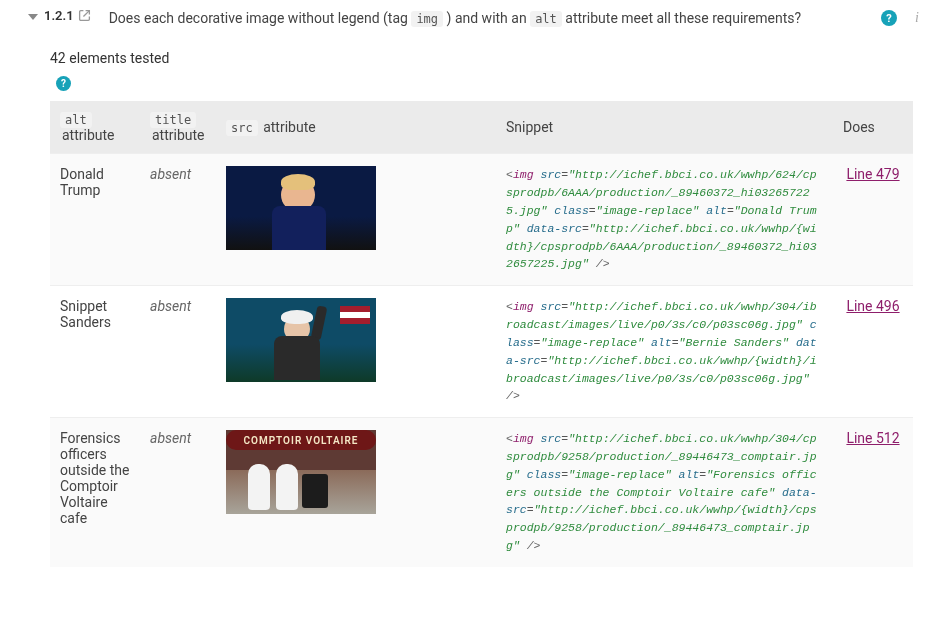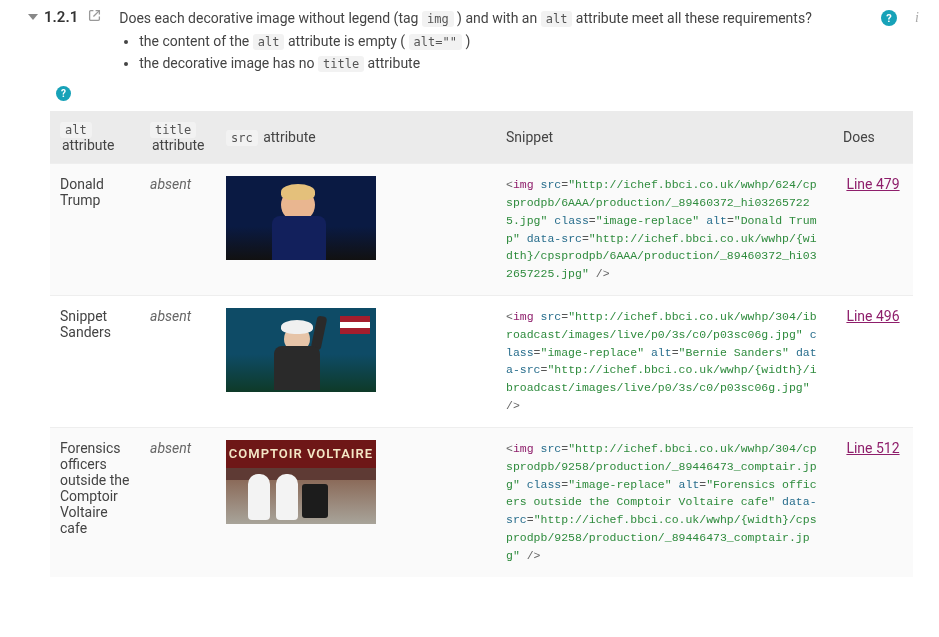--- a/index.html
+++ b/index.html
@@ -21,23 +21,23 @@
     width: 0; height: 0;
     border-left: 5px solid transparent;
     border-right: 5px solid transparent;
     border-top: 6px solid #888;
     margin-top: 6px;
     margin-right: 6px;
     cursor: pointer;
   }
   .rule-id {
     font-weight: 600;
-    font-size: 15px;
-    color: #333;
-    margin-right: 10px;
+    font-size: 13px;
+    color: #333;
+    margin-right: 4px;
     white-space: nowrap;
   }
   .ext-icon {
     color: #999;
     font-size: 13px;
     margin-right: 18px;
     margin-top: 1px;
     cursor: pointer;
   }
   .rule-text {
@@ -136,21 +136,21 @@
   td {
     padding: 12px 10px;
     vertical-align: top;
     font-size: 14px;
     color: #444;
     margin-top: 32px;
   }
   td.alt-col { width: 90px; }
   td.title-col { width: 76px; font-style: italic; color: #666; }
   td.src-col { width: 280px; }
-  td.snippet-col { width: auto; }
+  td.snippet-col { width: auto; font-style: italic; }
   td.line-col { width: 80px; text-align: center; }
   .thumb {
     width: 150px; height: 84px;
     background: #223;
     border: none;
     display: block;
   }
   .snippet {
     font-family: Menlo, Consolas, "Courier New", monospace;
     font-size: 11.5px;
@@ -206,23 +206,23 @@
   }
   .thumb-bernie .arm{position:absolute;left:88px;top:8px;width:10px;height:34px;background:#2a2a2a;transform:rotate(12deg);border-radius:4px;}
   .thumb-bernie .hair{position:absolute;left:55px;top:12px;width:32px;height:14px;border-radius:60% 60% 50% 50%;background:#f0f0f0;}
   .thumb-bernie .flag{position:absolute;right:6px;top:8px;width:30px;height:18px;background:linear-gradient(#a51d2d 33%,#fff 33% 66%,#a51d2d 66%);}
 
   .thumb-voltaire {
     position: relative; overflow: hidden;
     background: linear-gradient(180deg,#5e3a34 0%,#5e3a34 48%,#8b6b5a 48%,#a8a49a 100%);
   }
   .thumb-voltaire .awning{
-    position:absolute;left:0;top:0;right:0;height:28px;
-    background:#6e1717;color:#f4e7c6;font-size:13px;letter-spacing:1px;
-    display:flex;align-items:center;justify-content:center;font-weight:600;
+    position:absolute;left:0;top:0;right:0;height:20px;
+    background:#6e1717;color:#f4e7c6;font-size:10px;letter-spacing:1px;
+    display:flex;align-items:center;justify-content:center;font-weight:600;border-radius:10px;
   }
   .thumb-voltaire .forensic{
     position:absolute; bottom:4px;
     width:22px;height:46px;background:#f3f3f3;border-radius:10px 10px 4px 4px;
   }
   .thumb-voltaire .f1{left:22px;}
   .thumb-voltaire .f2{left:50px;}
   .thumb-voltaire .board{position:absolute;bottom:6px;left:76px;width:26px;height:34px;background:#1c1c1c;border-radius:3px;}
 </style>
 </head>
@@ -239,41 +239,28 @@
           <path d="M10 14L21 3"></path>
           <path d="M21 14v5a2 2 0 0 1-2 2H5a2 2 0 0 1-2-2V5a2 2 0 0 1 2-2h5"></path>
         </svg>
     </div>
     <div class="rule-text">
       <span>Does each decorative image without legend (tag </span>
       <code>img</code>
       <span> ) and with an </span>
       <code>alt</code>
       <span> attribute meet all these requirements?</span>
-      <ul class="sub-bullets">
-        <li>
-          <span>the content of the </span>
-          <code>alt</code>
-          <span> attribute is empty ( </span>
-          <code>alt=""</code>
-          <span> )</span>
-        </li>
-        <li>
-          <span>the decorative image has no </span>
-          <code>title</code>
-          <span> attribute</span>
-        </li>
-      </ul>
     </div>
     <div class="header-icons">
       <div class="help-circle">?</div>
       <div class="info-i">i</div>
     </div>
   </div>
 
+  <div class="counts">42 elements tested</div>
 
   <div class="info-line">
     <div class="help-circle small">?</div>
   </div>
 
   <table>
     <thead>
       <tr>
         <th>
           <code>alt</code><br>

